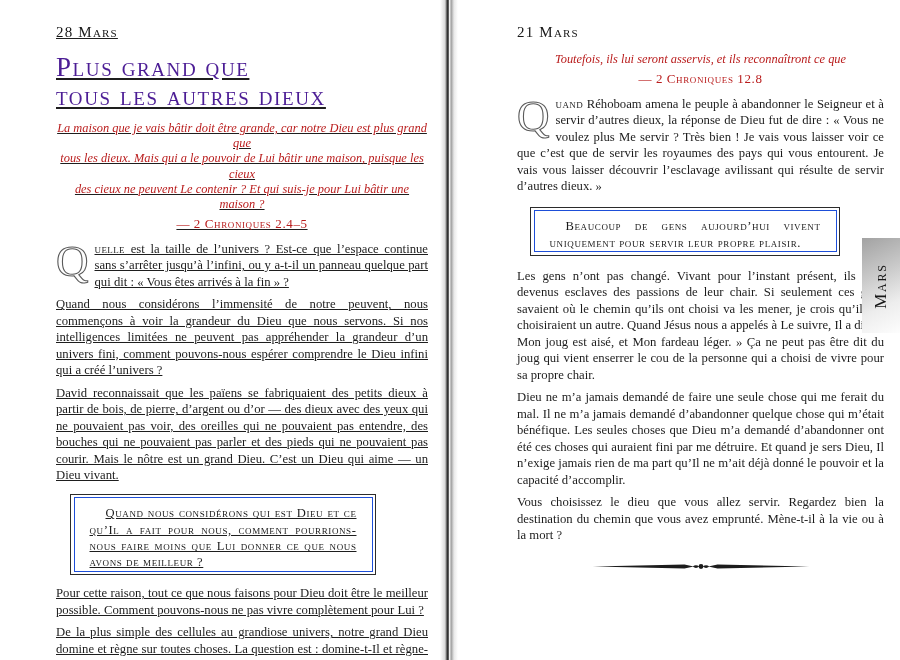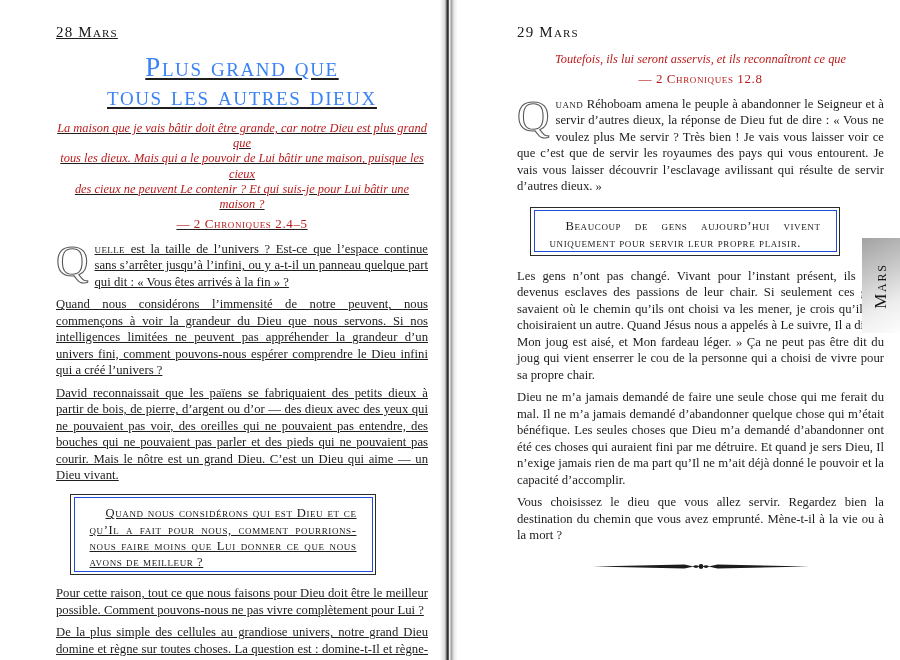--- a/index.html
+++ b/index.html
@@ -12,23 +12,23 @@
     overflow:hidden;
   }
   .spread { display:flex; width:900px; height:660px; }
   .page { width:450px; height:660px; position:relative; }
   .page.left  { padding:24px 22px 0 56px;text-decoration:underline; }
   .page.right { padding:24px 16px 0 67px; }
 
   .date { font-variant:small-caps; font-size:15px; letter-spacing:1.2px; color:#171717; }
 
   .title {
-    text-align:center; font-variant:small-caps; font-weight:normal;
+    text-align:left; font-variant:small-caps; font-weight:normal;
     font-size:27px; line-height:1.06; letter-spacing:1.6px;
-    margin-top:12px; color:#3b82f6;
+    margin-top:12px; color:#4c1d95;
   }
 
   .epigraph { margin-top:11px; text-align:center; font-style:italic; font-size:12.4px; line-height:1.22; color:#b91c1c; }
   .ep-ref { font-style:normal; font-variant:small-caps; font-size:13px; margin-top:4px; letter-spacing:0.6px; }
 
   .bodytext { margin-top:9px; font-size:12.7px; line-height:1.3; text-align:justify; color:#1c1c1c; }
   .bodytext p + p { margin-top:6px; }
 
   .dropcap {
     float:left; font-size:45px; line-height:34px; padding:3px 6px 0 0;
@@ -96,21 +96,21 @@
     </div>
 
     <div class="bodytext" style="margin-top:0">
       <p>Pour cette raison, tout ce que nous faisons pour Dieu doit être le meilleur possible. Comment pouvons-nous ne pas vivre complètement pour Lui ?</p>
       <p>De la plus simple des cellules au grandiose univers, notre grand Dieu domine et règne sur toutes choses. La question est : domine-t-Il et règne-t-Il sur votre vie — ou adorez-vous un des ces moindres petits dieux ?</p>
     </div>
 
   </section>
 
   <section class="page right">
-    <div class="date">29 Mars</div>
+    <div class="date">21 Mars</div>
 
 
     <div class="epigraph">
       <div>Toutefois, ils lui seront asservis, et ils reconnaîtront ce que</div>
       <div class="ep-ref">— 2 Chroniques 12.8</div>
     </div>
 
     <div class="bodytext">
       <p><span class="dropcap">Q</span><span class="lead-sc">uand</span><span> Réhoboam amena le peuple à abandonner le Seigneur et à servir d’autres dieux, la réponse de Dieu fut de dire :  « Vous ne voulez plus Me servir ? Très bien ! Je vais vous laisser voir ce que c’est que de servir les royaumes des pays qui vous entourent. Je vais vous laisser découvrir l’esclavage avilissant qui résulte de servir d’autres dieux. »</span></p>
     </div>

